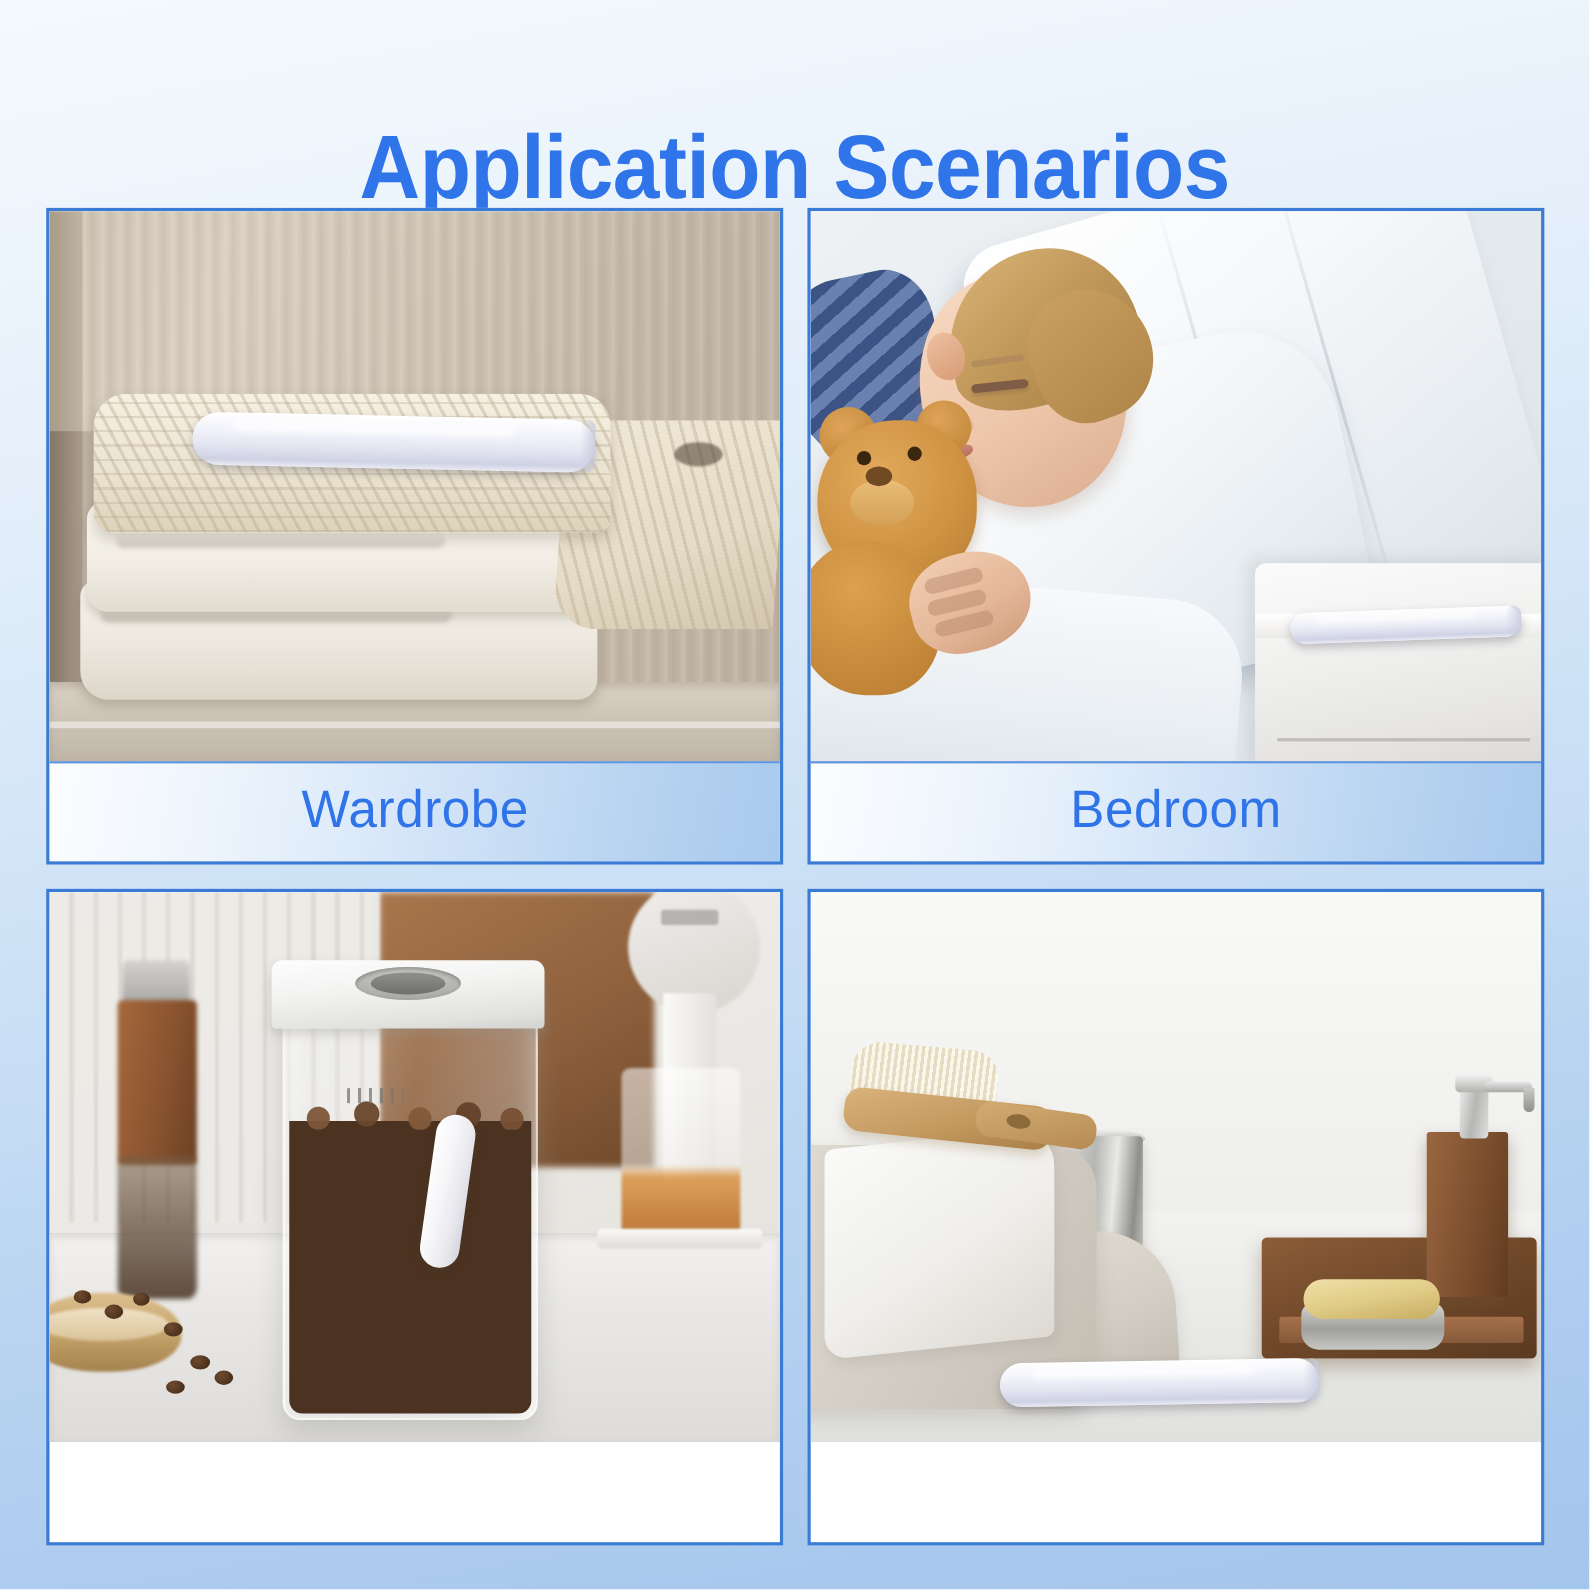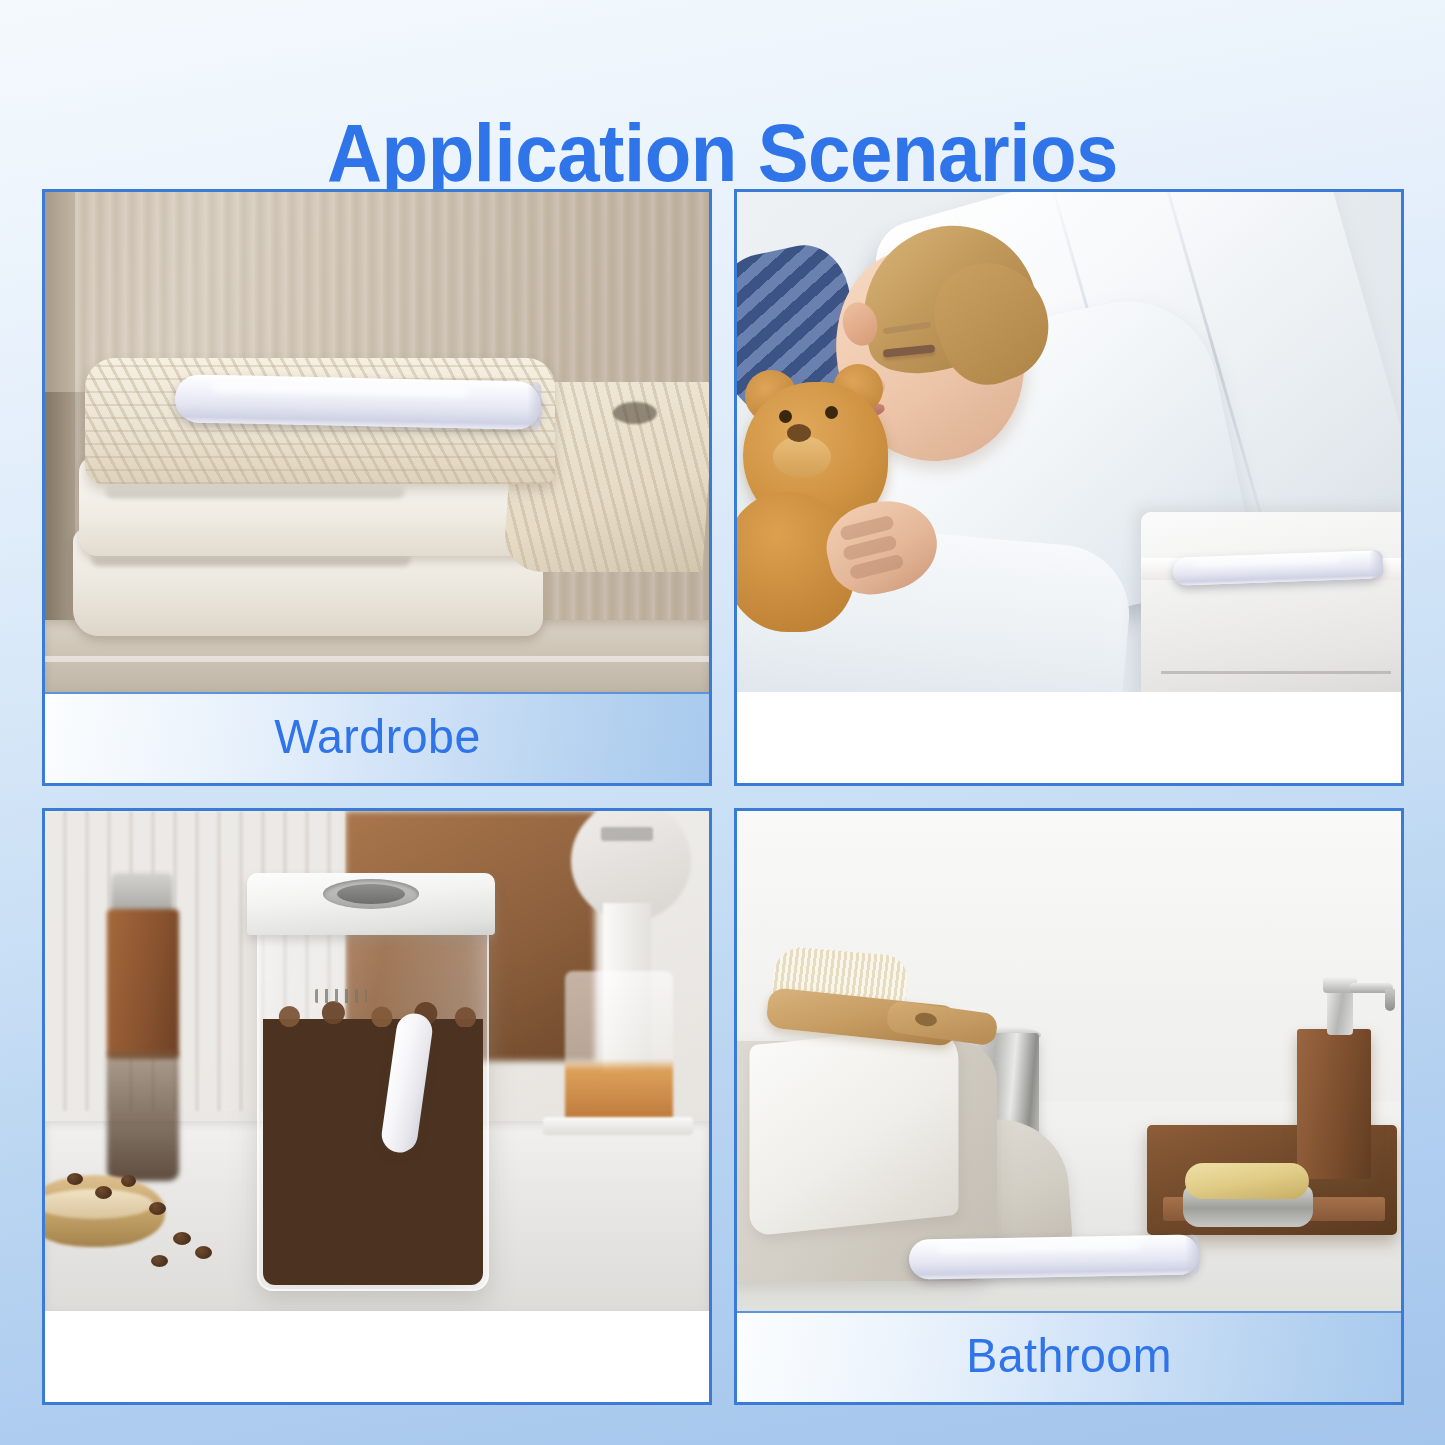--- a/index.html
+++ b/index.html
@@ -734,20 +734,23 @@
         <div class="bd-hand">
           <div class="bd-finger" style="left:18px; top:16px;"></div>
           <div class="bd-finger" style="left:16px; top:36px;"></div>
           <div class="bd-finger" style="left:18px; top:56px;"></div>
         </div>
         <div class="bd-stand"></div>
         <div class="bd-stand-top"></div>
         <div class="bd-stand-line"></div>
         <div class="stick bd-stick"></div>
       </div>
+      <div class="caption">
+        <span class="caption-text">Bedroom</span>
+      </div>
     </div>
 
     <div class="card">
       <div class="photo ph-food">
         <div class="fd-woodwall"></div>
         <div class="fd-wallstripes"></div>
         <div class="fd-counter"></div>
         <div class="fd-grinder-cap"></div>
         <div class="fd-grinder-wood"></div>
         <div class="fd-grinder-glass"></div>
@@ -794,19 +797,16 @@
         <div class="bt-cup"></div>
         <div class="bt-towel-roll2"></div>
         <div class="bt-towel-roll"></div>
         <div class="bt-towel-white"></div>
         <div class="bt-brush-bristle"></div>
         <div class="bt-brush-wood"></div>
         <div class="bt-brush-handle"></div>
         <div class="bt-brush-hole"></div>
         <div class="stick bt-stick"></div>
       </div>
-      <div class="caption">
-        <span class="caption-text">Bathroom</span>
-      </div>
     </div>
 
   </div>
 </div>
 
 </body></html>

